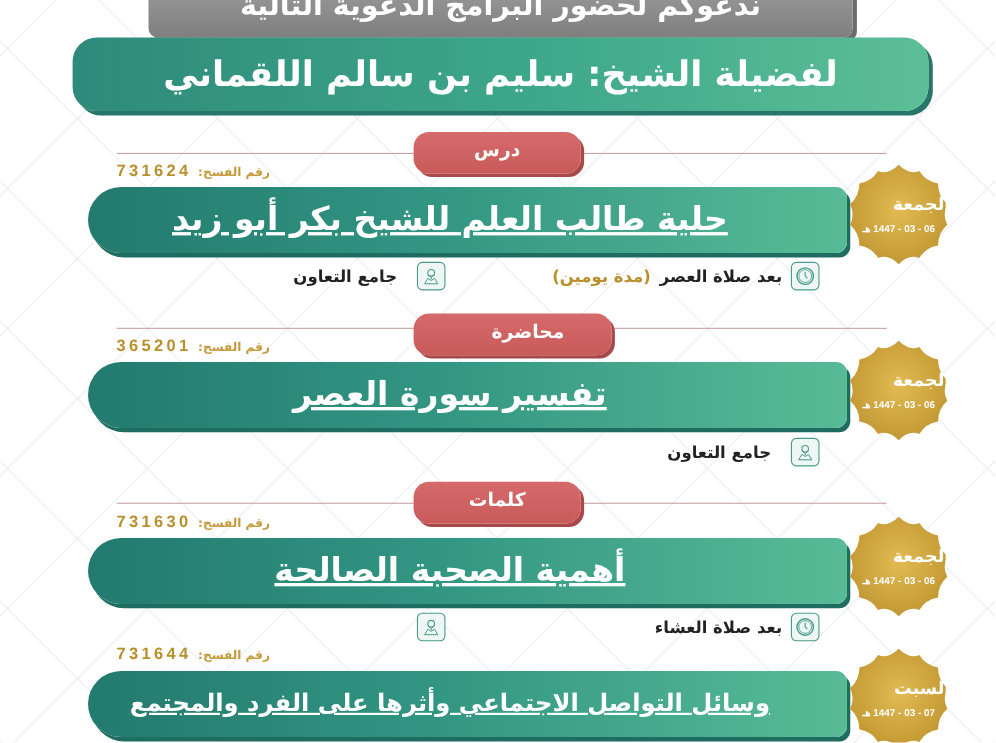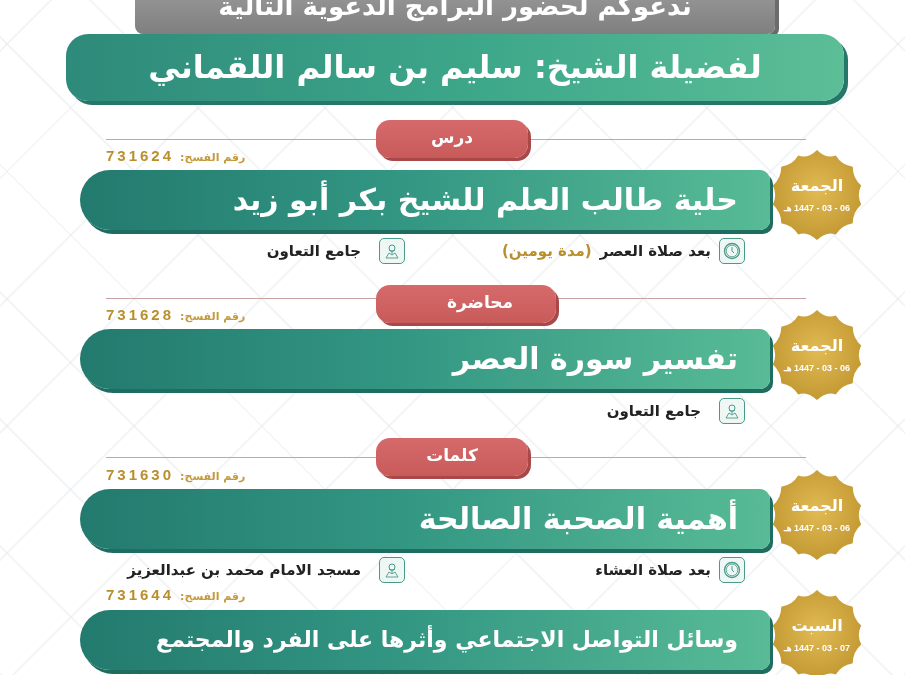--- a/index.html
+++ b/index.html
@@ -51,30 +51,30 @@
     display:flex; gap:6px; align-items:baseline;
   }
   .code .lbl { font-size:11px; color:#c49a3a; }
   .code .num { letter-spacing:3px; font-family:"Liberation Sans", sans-serif; }
   .title-bar {
     position:absolute; left:80px; width:690px; height:60px;
     background:linear-gradient(90deg,#237a6e 0%,#329582 45%,#58bb96 100%);
     border-radius:30px 10px 10px 30px;
     box-shadow:3px 4px 0 #1f6c61;
     color:#fff; font-weight:bold;
-    line-height:60px; direction:rtl;
-    padding-right:32px; box-sizing:border-box;
+    text-align:center; line-height:60px; direction:rtl;
+    padding-right:32px; box-sizing:border-box;text-decoration:underline;
   }
   .badge {
     position:absolute; width:94px; height:94px;
     left:770px;
   }
   .badge svg { position:absolute; inset:0; }
   .badge .day {
-    position:absolute; top:28px; width:100%; text-align:center;
+    position:absolute; top:28px; width:100%; 
     color:#fff; font-weight:bold; font-size:16px; direction:rtl;
   }
   .badge .date {
     position:absolute; top:55px; width:100%; text-align:center;
     color:#fff; font-weight:bold; font-size:9px; direction:rtl;
     font-family:"Liberation Sans", sans-serif;
   }
   .details {
     position:absolute; left:80px; width:665px; height:30px;
     direction:rtl; display:flex; align-items:center;
@@ -151,21 +151,21 @@
   </div>
 </div>
 
 <div>
   <div class="type-line" style="top:298px;"></div>
   <div class="type-pill" style="top:285px;padding-left:28px;">
     <span>محاضرة</span>
   </div>
   <div class="code" style="top:306px;">
     <span class="lbl">رقم الفسح:</span>
-    <span class="num">731628</span>
+    <span class="num">365201</span>
   </div>
   <div class="title-bar" style="top:329px; font-size:30px;">
     <span>تفسير سورة العصر</span>
   </div>
   <div class="badge" style="top:308px;">
     <svg viewBox="0 0 100 100" width="94" height="94">
       <defs>
           <radialGradient id="g2" cx="50%" cy="45%" r="60%">
             <stop offset="0" stop-color="#e2bb55"></stop>
             <stop offset="1" stop-color="#bf952f"></stop>
@@ -225,21 +225,20 @@
       </span>
       <span>بعد صلاة العشاء</span>
     </div>
     <div class="place">
       <span class="icon-box">
         <svg width="18" height="18" viewBox="0 0 18 18">
             <circle cx="9" cy="6" r="3" fill="none" stroke="#4a9a8a" stroke-width="1"></circle>
             <path d="M9 10 L6 8 M9 10 L12 8 M9 10 V12 M3 16 L6 11 L9 13 L12 11 L15 16 Z" fill="none" stroke="#4a9a8a" stroke-width="0.9"></path>
           </svg>
       </span>
-      <span>مسجد الامام محمد بن عبدالعزيز</span>
     </div>
   </div>
 </div>
 
 <div>
   <div class="code" style="top:586px;">
     <span class="lbl">رقم الفسح:</span>
     <span class="num">731644</span>
   </div>
   <div class="title-bar" style="top:610px; font-size:22px;">

